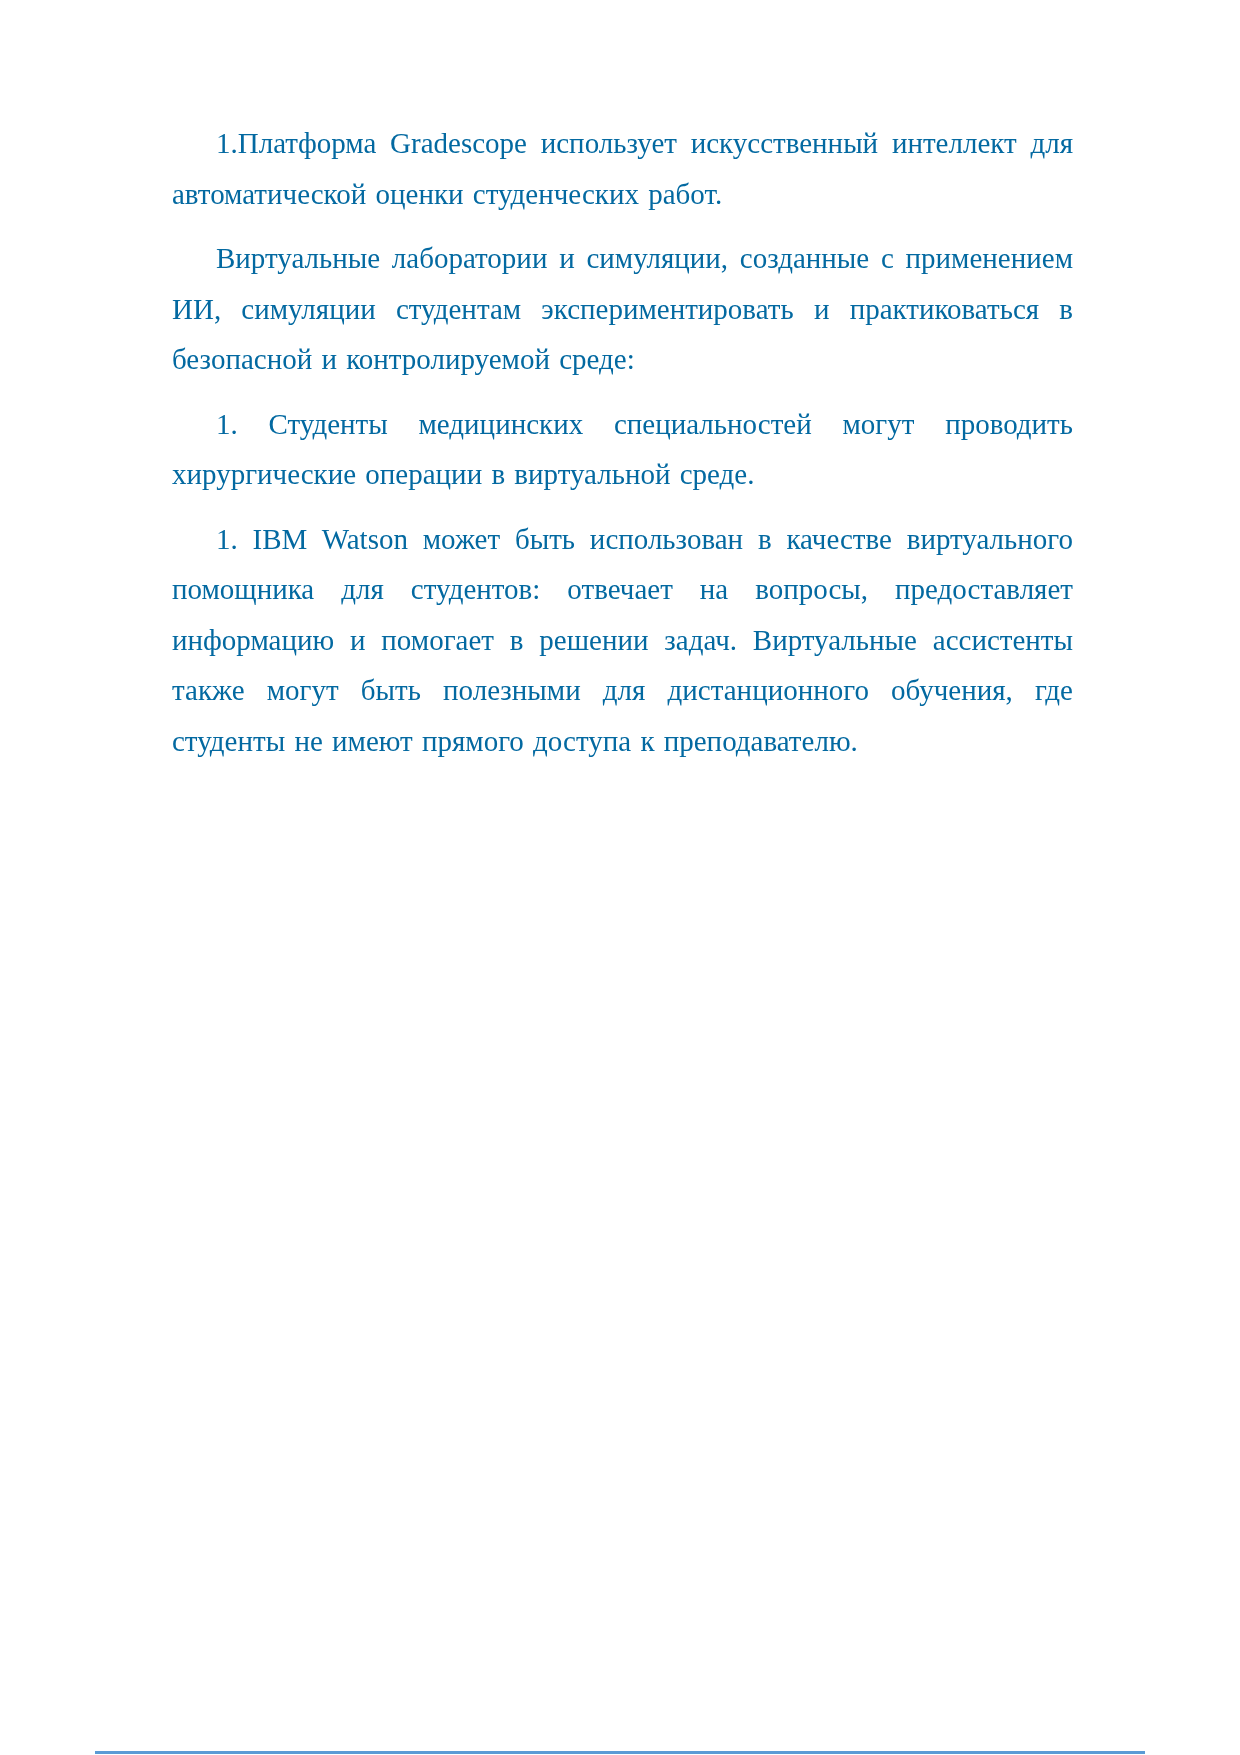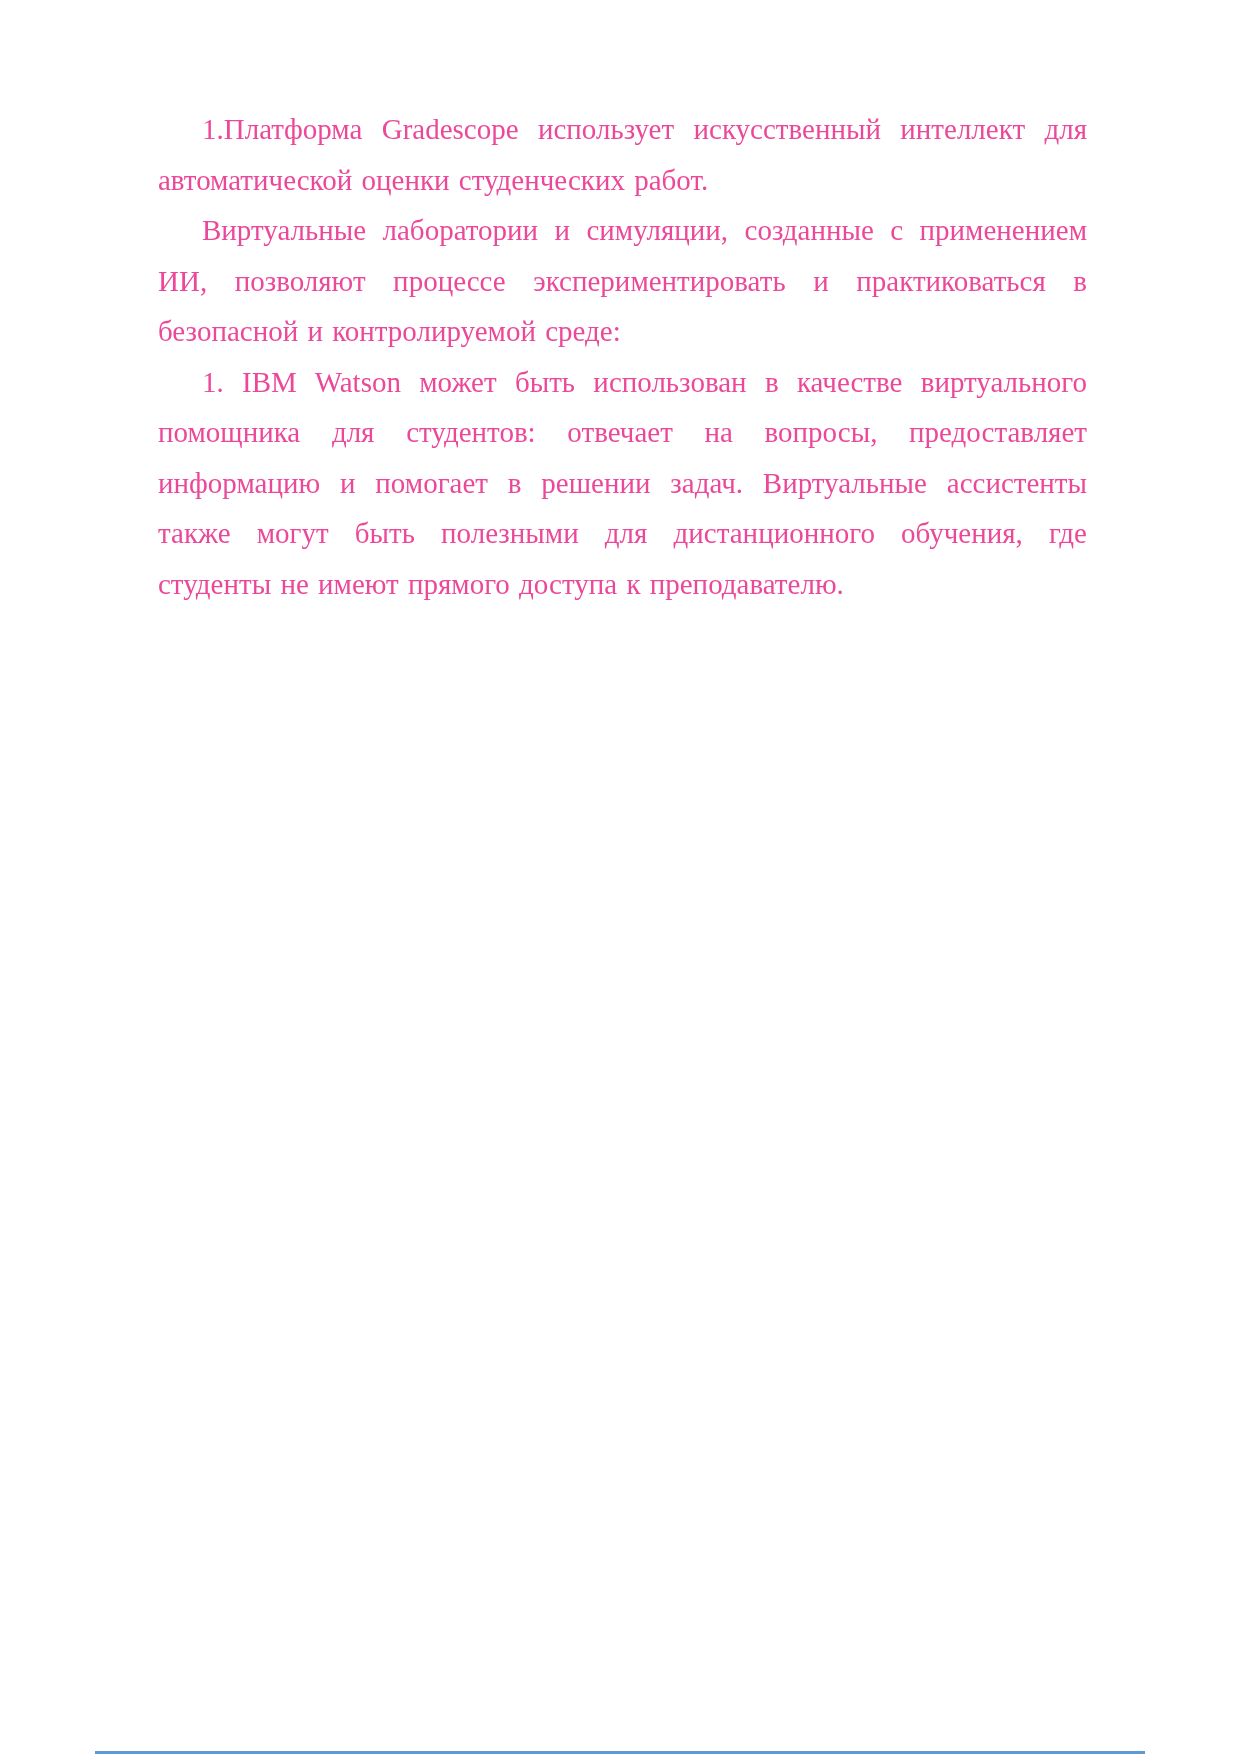--- a/index.html
+++ b/index.html
@@ -20,41 +20,42 @@
     inset: 0;
     background: #ffffff;
   }
   .content {
     position: absolute;
     top: 104px;
     left: 158px;
     right: 153px;
   }
   .para {
-    margin: 0;
+    margin: 14px;
     padding: 0;
     font-size: 29px;
     line-height: 50.5px;
     text-align: justify;
     text-indent: 44px;
-    color: #ec4899;
+    color: #0369a1;
     word-spacing: 2px;
   }
   .footer-rule {
     position: absolute;
     left: 95px;
     right: 95px;
     bottom: 1px;
     height: 3px;
     background: #5b9bd5;
   }
 </style>
 </head>
 <body>
 
 <div class="page">
   <div class="content">
     <p class="para">1.Платформа Gradescope использует искусственный интеллект для автоматической оценки студенческих работ.</p>
-    <p class="para">Виртуальные лаборатории и симуляции, созданные с применением ИИ, позволяют процессе экспериментировать и практиковаться в безопасной и контролируемой среде:</p>
+    <p class="para">Виртуальные лаборатории и симуляции, созданные с применением ИИ, симуляции студентам экспериментировать и практиковаться в безопасной и контролируемой среде:</p>
+    <p class="para">1. Студенты медицинских специальностей могут проводить хирургические операции в виртуальной среде.</p>
     <p class="para">1. IBM Watson может быть использован в качестве виртуального помощника для студентов: отвечает на вопросы, предоставляет информацию и помогает в решении задач. Виртуальные ассистенты также могут быть полезными для дистанционного обучения, где студенты не имеют прямого доступа к преподавателю.</p>
   </div>
   <div class="footer-rule"></div>
 </div>
 
 </body></html>

